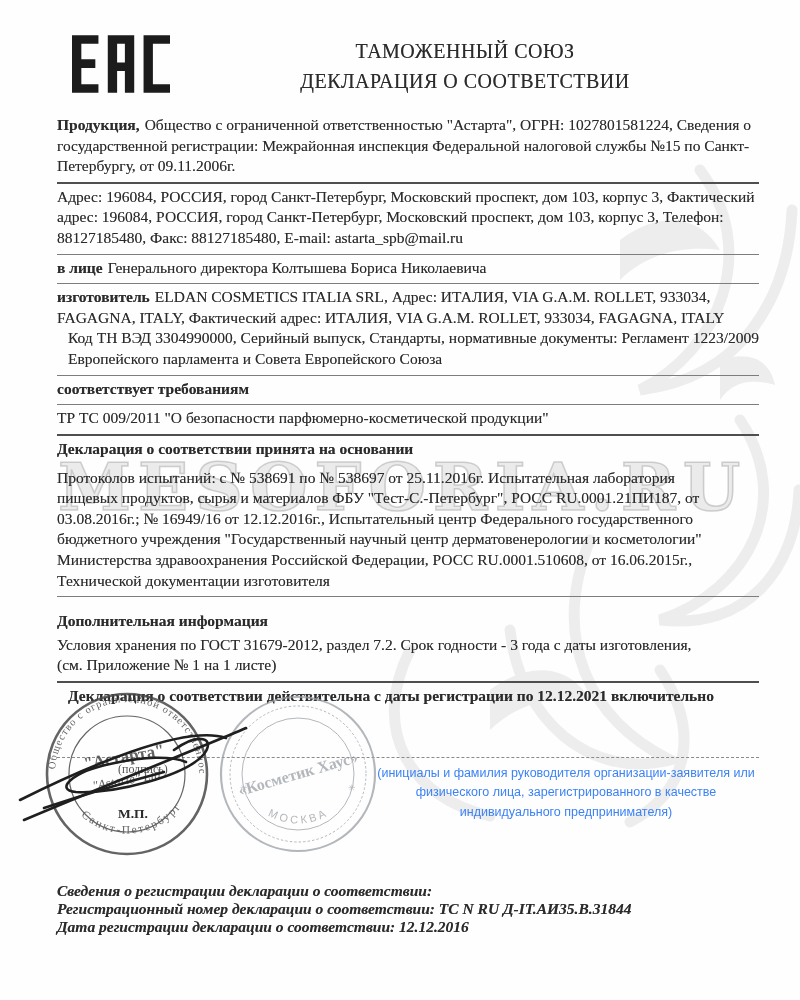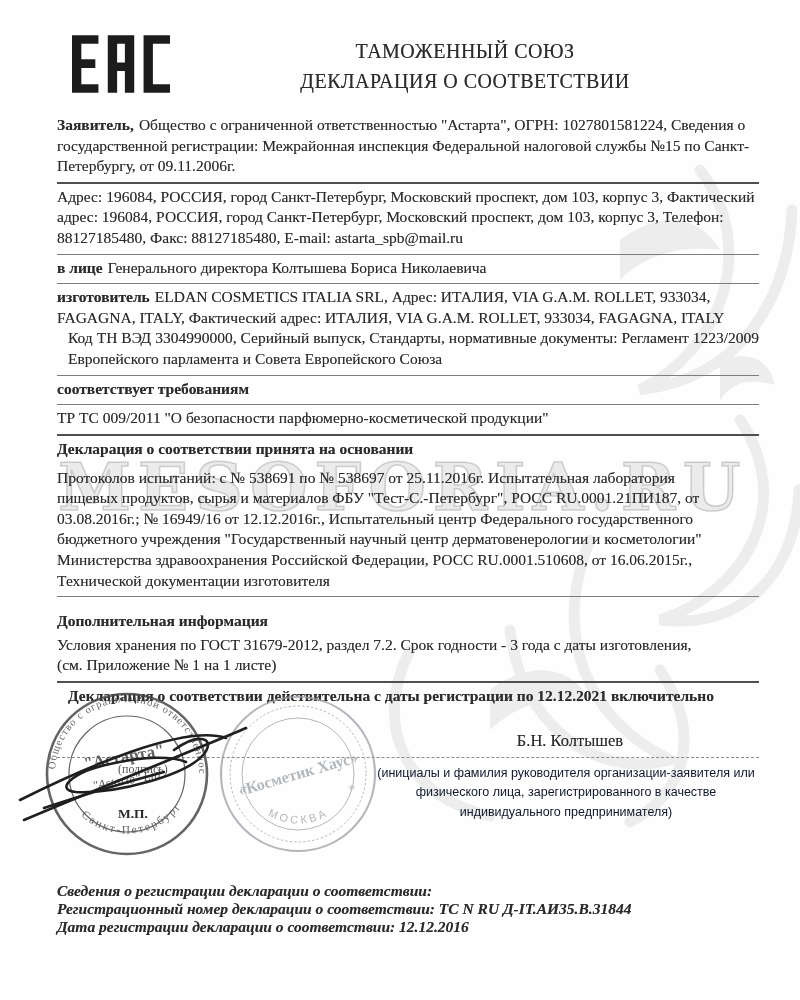--- a/index.html
+++ b/index.html
@@ -34,21 +34,21 @@
   p{margin:0;}
 
   
   .sig-dash{position:absolute;left:57px;top:757px;width:702px;border-top:1.5px dashed #8a8a8a;z-index:1;}
   .podpis{position:absolute;left:118px;top:762px;font-size:12px;color:#555;z-index:1;}
   .mp{position:absolute;left:118px;top:806px;font-size:13.5px;font-weight:bold;z-index:1;}
   .signer-name{position:absolute;left:420px;top:731px;width:300px;text-align:center;
                font-size:16.5px;z-index:2;text-shadow:0 0 .5px rgba(50,50,50,.5);}
   .signer-caption{position:absolute;left:372px;top:764px;width:388px;text-align:center;
                   font-family:"Liberation Sans","DejaVu Sans",sans-serif;font-size:12.5px;
-                  color:#0f172a;line-height:1.55;z-index:2;}
+                  color:#3b82f6;line-height:1.55;z-index:2;}
   .stamp1{position:absolute;left:38px;top:690px;z-index:3;}
   .stamp2{position:absolute;left:216px;top:693px;z-index:2;}
   .scrawl{position:absolute;left:14px;top:698px;z-index:4;}
 
   
   .reg-block{position:absolute;left:57px;top:882px;width:702px;z-index:2;
              font-size:15.5px;font-weight:bold;text-shadow:0 0 .5px rgba(50,50,50,.5);}
   .reg-block p{margin:0 0 0 0;font-style:italic;}
   .reg-gap1{margin-top:24px;}
   .reg-gap2{margin-top:10px;}
@@ -85,21 +85,21 @@
   <span class="sr">EAC</span>
 
   <div class="title">
     <div>ТАМОЖЕННЫЙ СОЮЗ</div>
     <div>ДЕКЛАРАЦИЯ О СООТВЕТСТВИИ</div>
   </div>
 
   <div class="doc-body">
 
     <div class="row b2">
-      <p><span class="lbl">Заявитель,</span><span>Общество с ограниченной ответственностью "Астарта", ОГРН: 1027801581224, Сведения о государственной регистрации: Межрайонная инспекция Федеральной налоговой службы №15 по Санкт-Петербургу, от 09.11.2006г.</span></p>
+      <p><span class="lbl">Продукция,</span><span>Общество с ограниченной ответственностью "Астарта", ОГРН: 1027801581224, Сведения о государственной регистрации: Межрайонная инспекция Федеральной налоговой службы №15 по Санкт-Петербургу, от 09.11.2006г.</span></p>
     </div>
 
     <div class="row b1">
       <p>Адрес: 196084, РОССИЯ, город Санкт-Петербург, Московский проспект, дом 103, корпус 3, Фактический адрес: 196084, РОССИЯ, город Санкт-Петербург, Московский проспект, дом 103, корпус 3, Телефон: 88127185480, Факс: 88127185480, E-mail: astarta_spb@mail.ru</p>
     </div>
 
     <div class="row b1">
       <p><span class="lbl">в лице</span><span>Генерального директора Колтышева Бориса Николаевича</span></p>
     </div>
 
@@ -135,21 +135,20 @@
 
     <div class="row bold-row just">
       <p>Декларация о соответствии действительна с даты регистрации по 12.12.2021 включительно</p>
     </div>
 
   </div>
 
   <div class="sig-dash"></div>
   <div class="podpis">(подпись)</div>
   <div class="mp">М.П.</div>
-  <div class="signer-name">Б.Н. Колтышев</div>
   <div class="signer-caption">(инициалы и фамилия руководителя организации-заявителя или физического лица, зарегистрированного в качестве индивидуального предпринимателя)</div>
 
   <svg class="stamp1" width="178" height="168" viewBox="0 0 178 168">
     <g opacity="0.85">
       <circle cx="89" cy="84" r="80" fill="none" stroke="#4a4a4a" stroke-width="2.6"></circle>
       <circle cx="89" cy="84" r="58" fill="none" stroke="#4a4a4a" stroke-width="1.2"></circle>
       <defs>
         <path id="s1top" d="M 17,84 A 72,72 0 0 1 161,84"></path>
         <path id="s1bot" d="M 23,92 A 68,68 0 0 0 155,92"></path>
       </defs>

